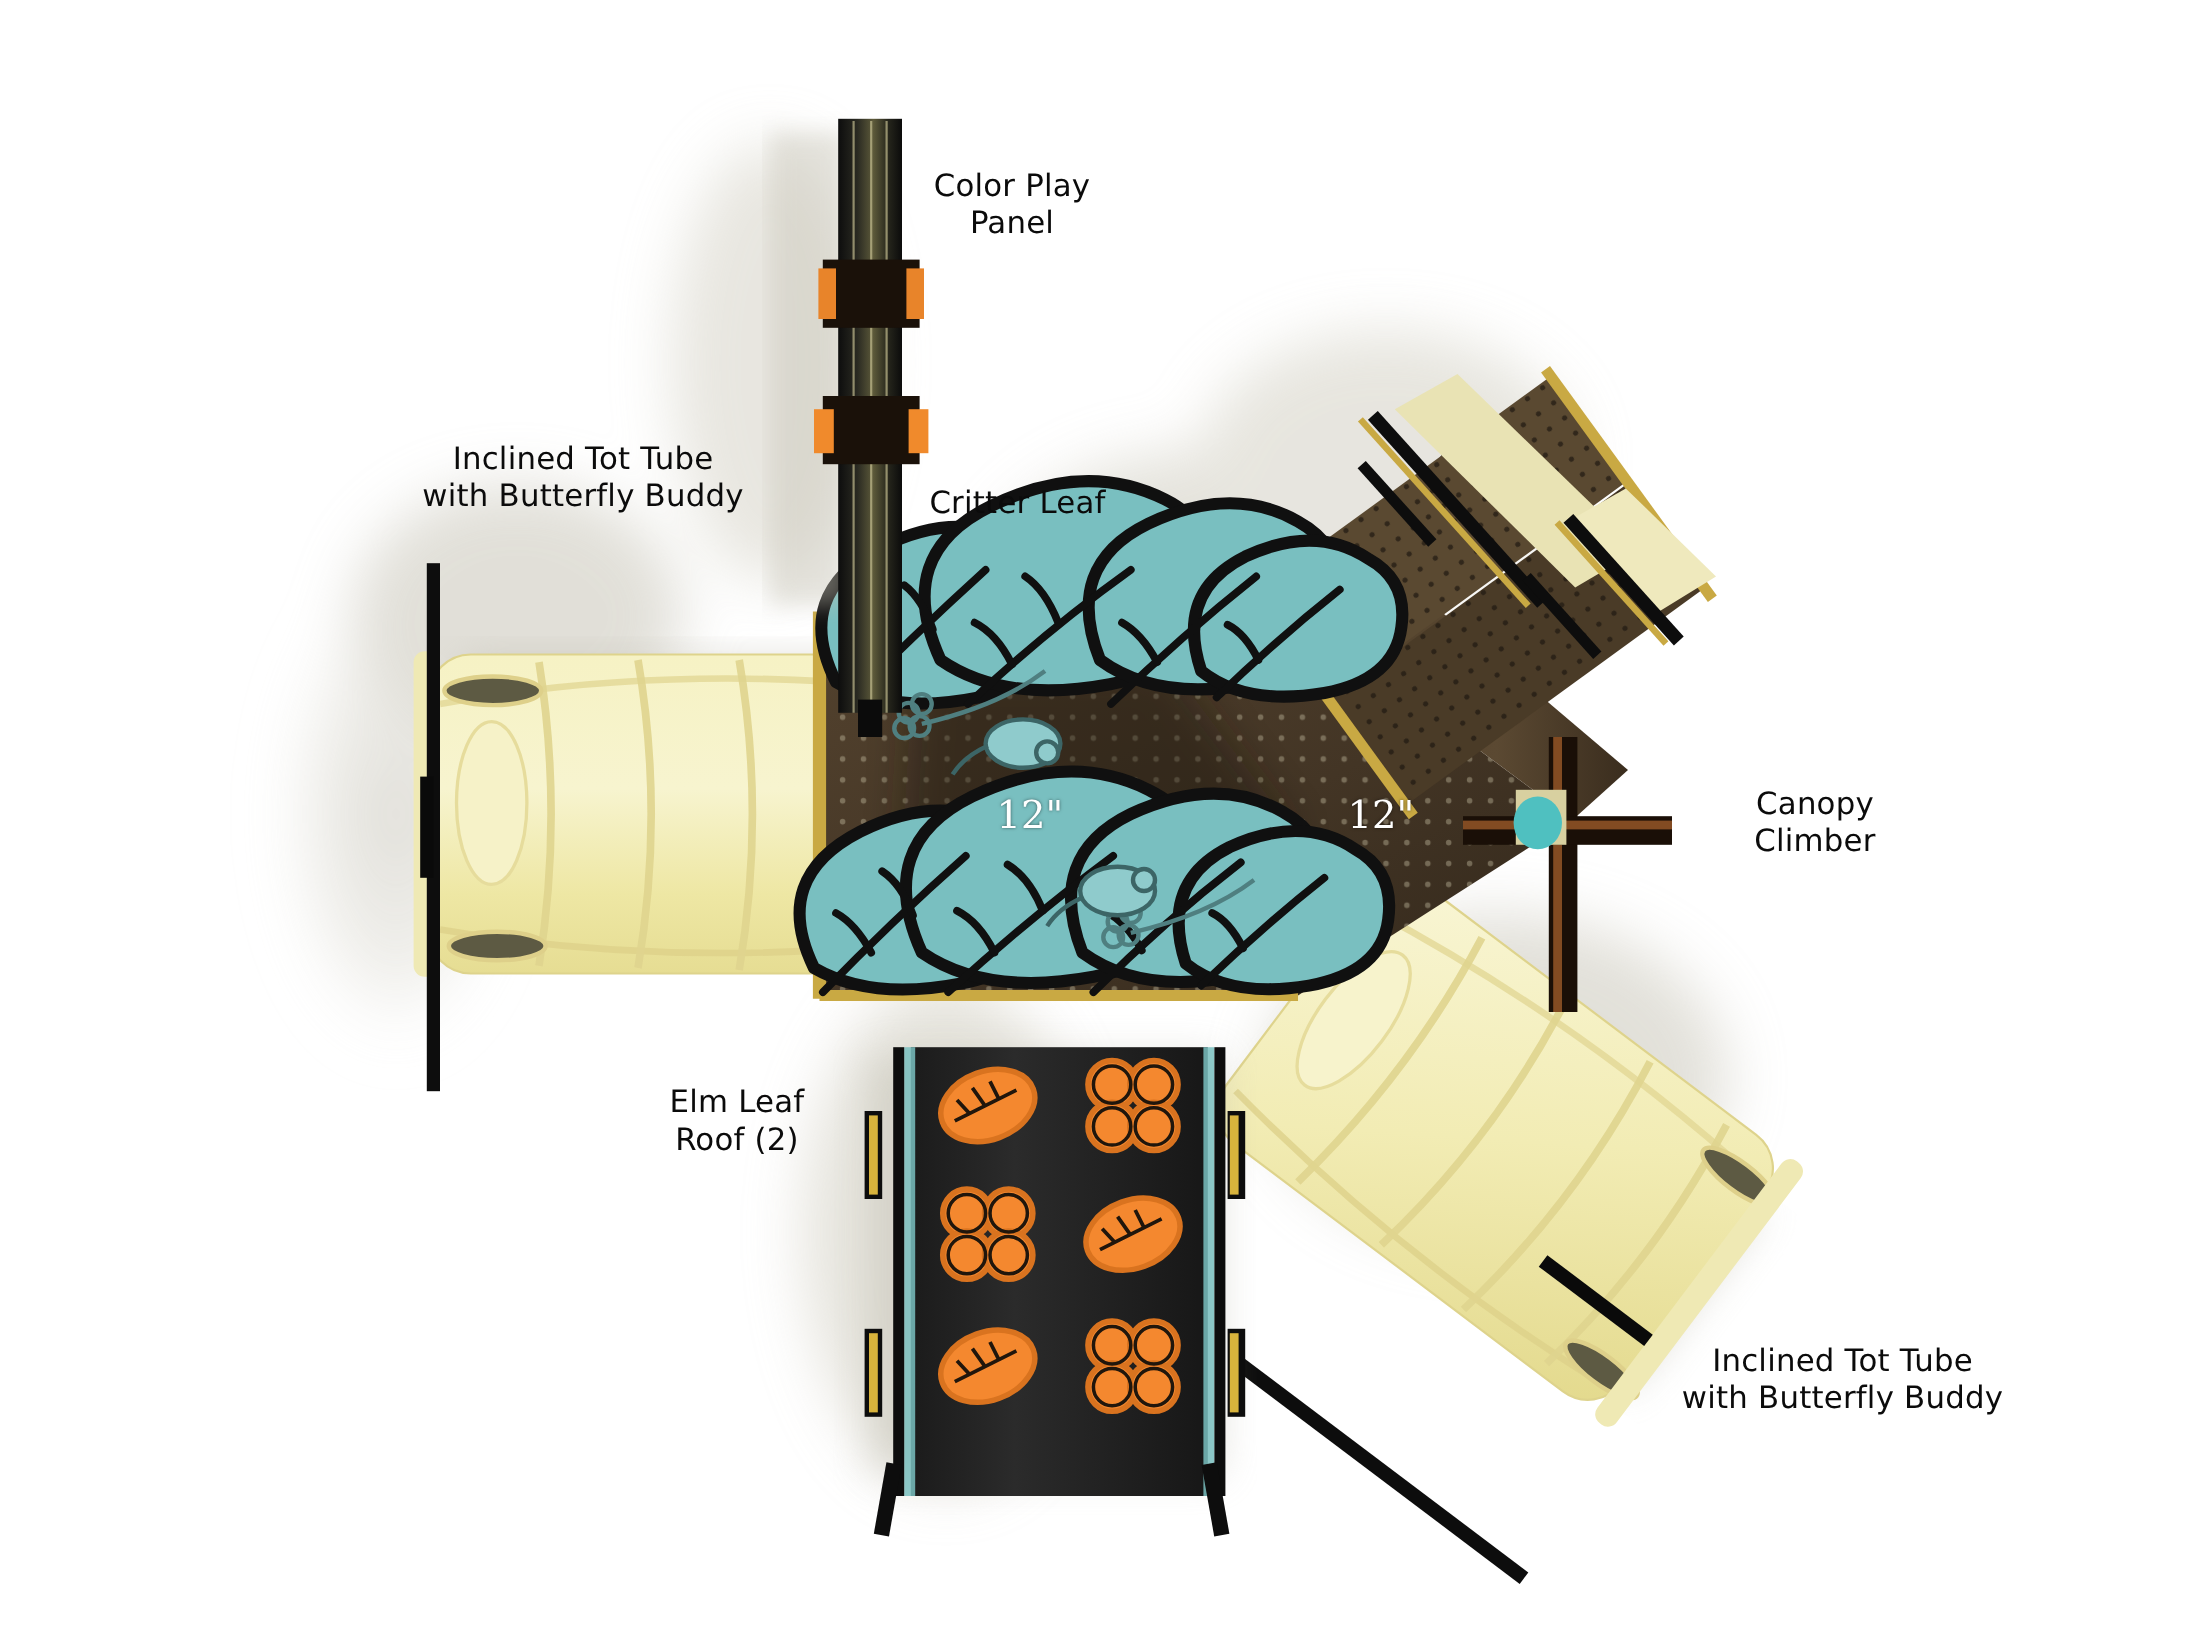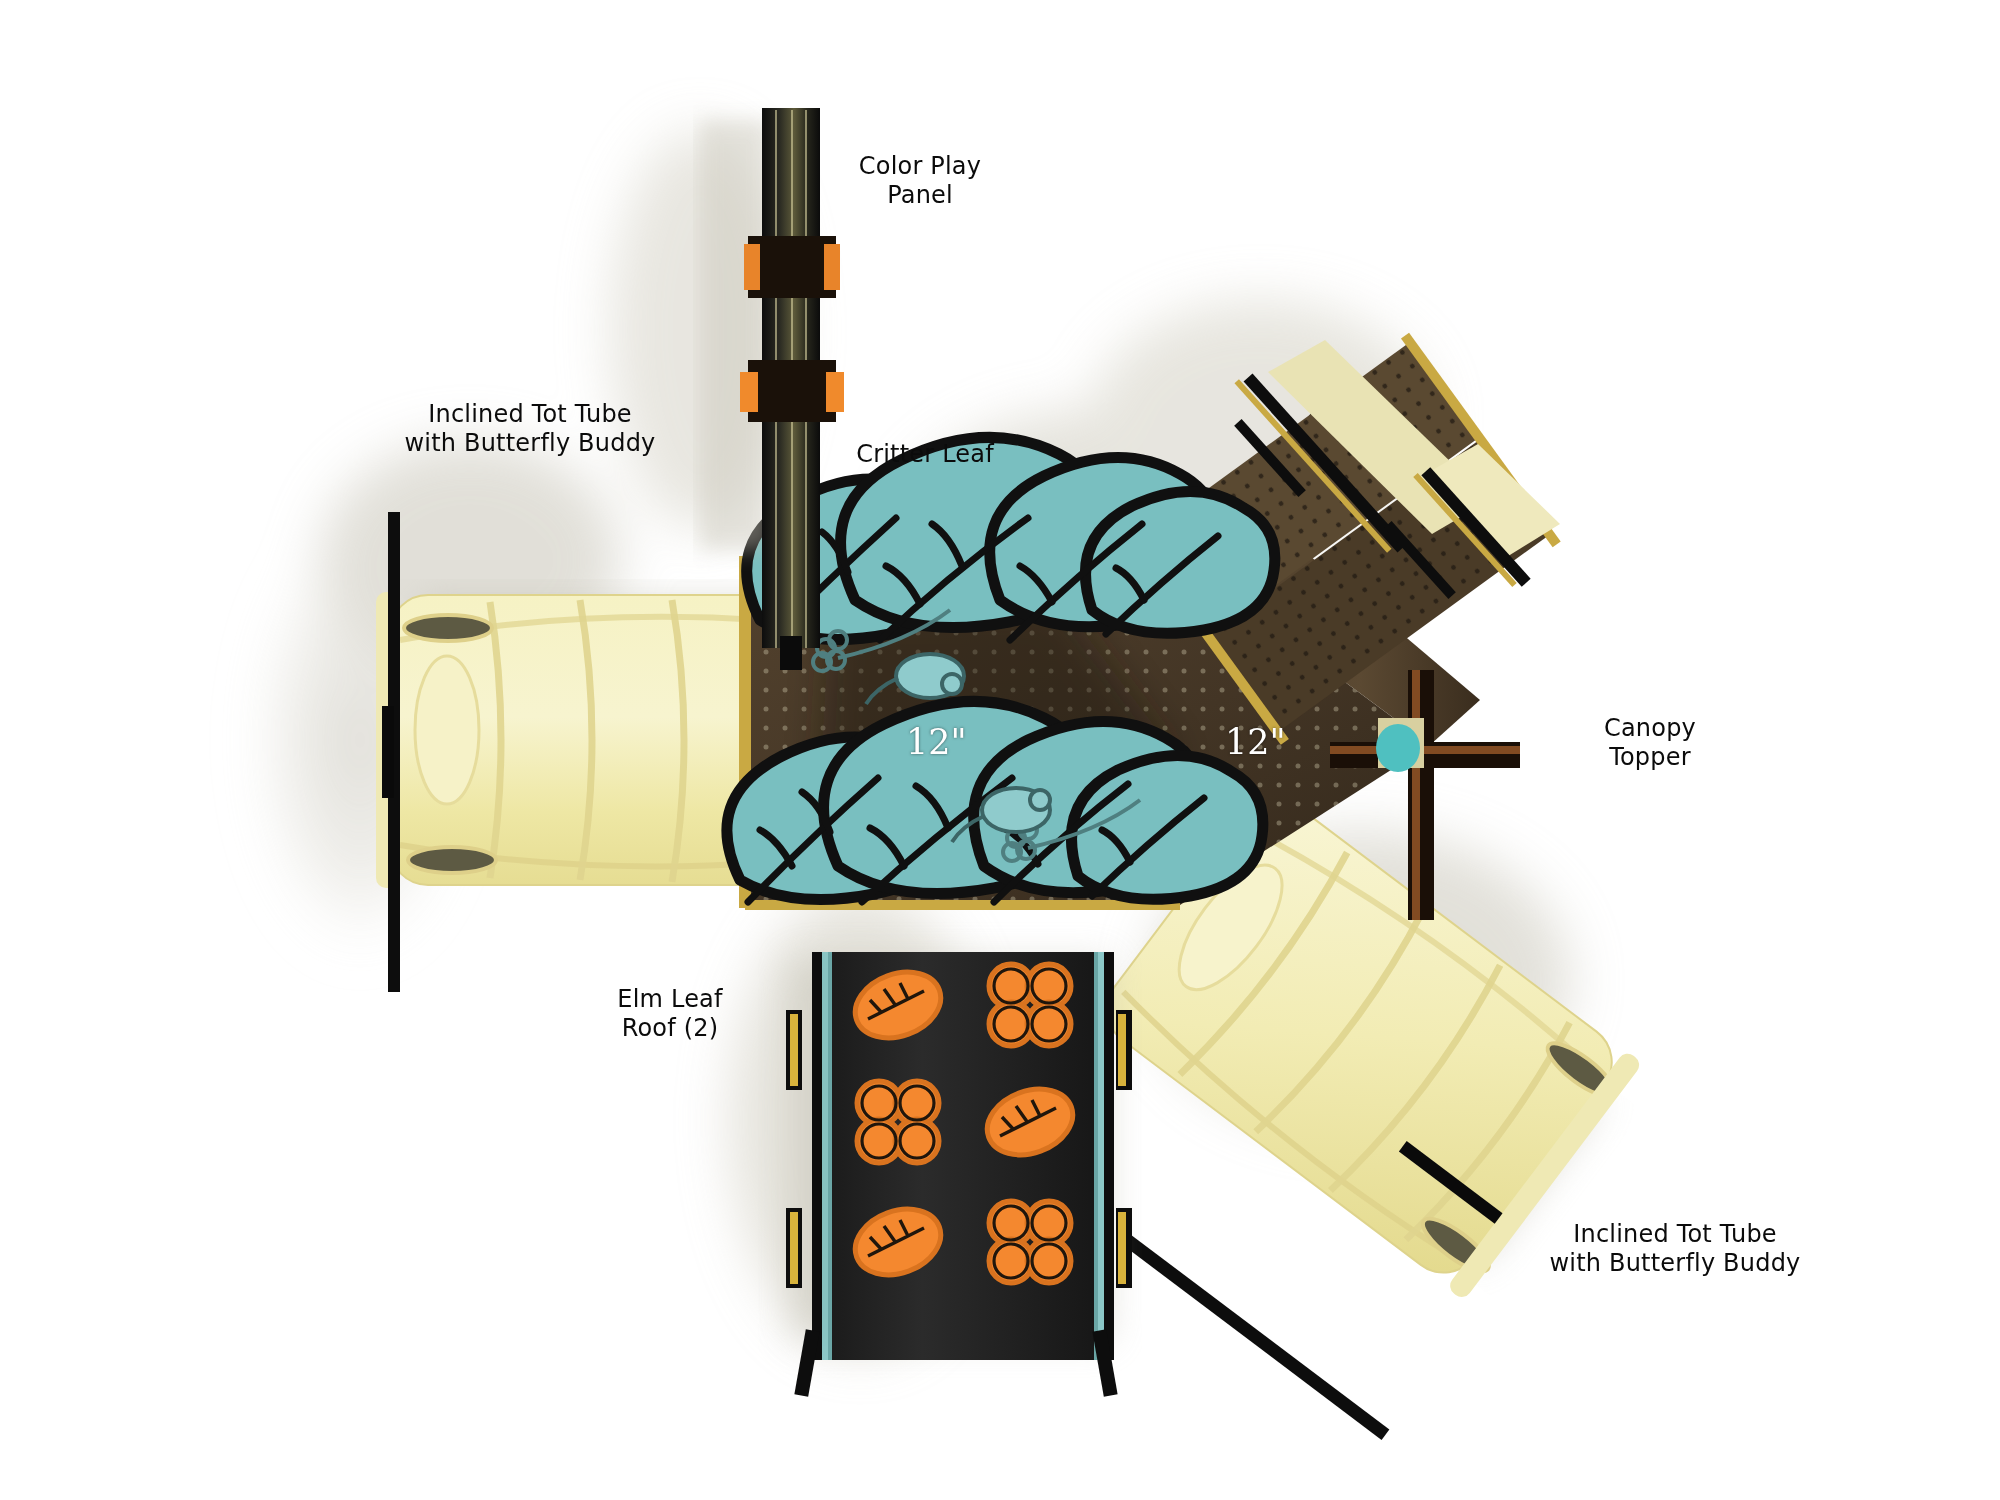--- a/index.html
+++ b/index.html
@@ -2,21 +2,21 @@
 <html><head>
 <meta charset="utf-8">
 <title>Playground Structure Plan View</title>
 <style>
   html,body{margin:0;padding:0;background:#ffffff;}
   body{width:2000px;height:1500px;overflow:hidden;
        font-family:"DejaVu Sans","Liberation Sans",sans-serif;}
   #stage{position:relative;width:2000px;height:1500px;background:#ffffff;}
   #art{position:absolute;left:0;top:0;width:2000px;height:1500px;}
 
-  .callout{position:absolute;color:#0b0b0b;font-size:24px;line-height:1.22;
+  .callout{position:absolute;color:#0b0b0b;font-size:28px;line-height:1.22;
            text-align:center;white-space:pre-line;letter-spacing:.2px;
            font-family:"DejaVu Sans","Liberation Sans",sans-serif;}
   .dim{position:absolute;color:#ffffff;font-size:35px;line-height:1;
        font-family:"DejaVu Serif","Liberation Serif",serif;
        text-shadow:0 0 3px rgba(0,0,0,.55);}
 
   #lbl-color-play{left:760px;top:152px;width:320px;}
   #lbl-tot-left  {left:300px;top:400px;width:460px;}
   #lbl-critter   {left:760px;top:440px;width:330px;}
   #lbl-canopy    {left:1490px;top:714px;width:320px;}
@@ -377,21 +377,21 @@
 
   <div class="callout" id="lbl-color-play">Color Play
 Panel</div>
 
   <div class="callout" id="lbl-tot-left">Inclined Tot Tube
 with Butterfly Buddy</div>
 
   <div class="callout" id="lbl-critter">Critter Leaf</div>
 
   <div class="callout" id="lbl-canopy">Canopy
-Topper</div>
+Climber</div>
 
   <div class="callout" id="lbl-elm">Elm Leaf
 Roof (2)</div>
 
   <div class="callout" id="lbl-tot-right">Inclined Tot Tube
 with Butterfly Buddy</div>
 
 
   <div class="dim" id="dim-left">12"</div>
 

